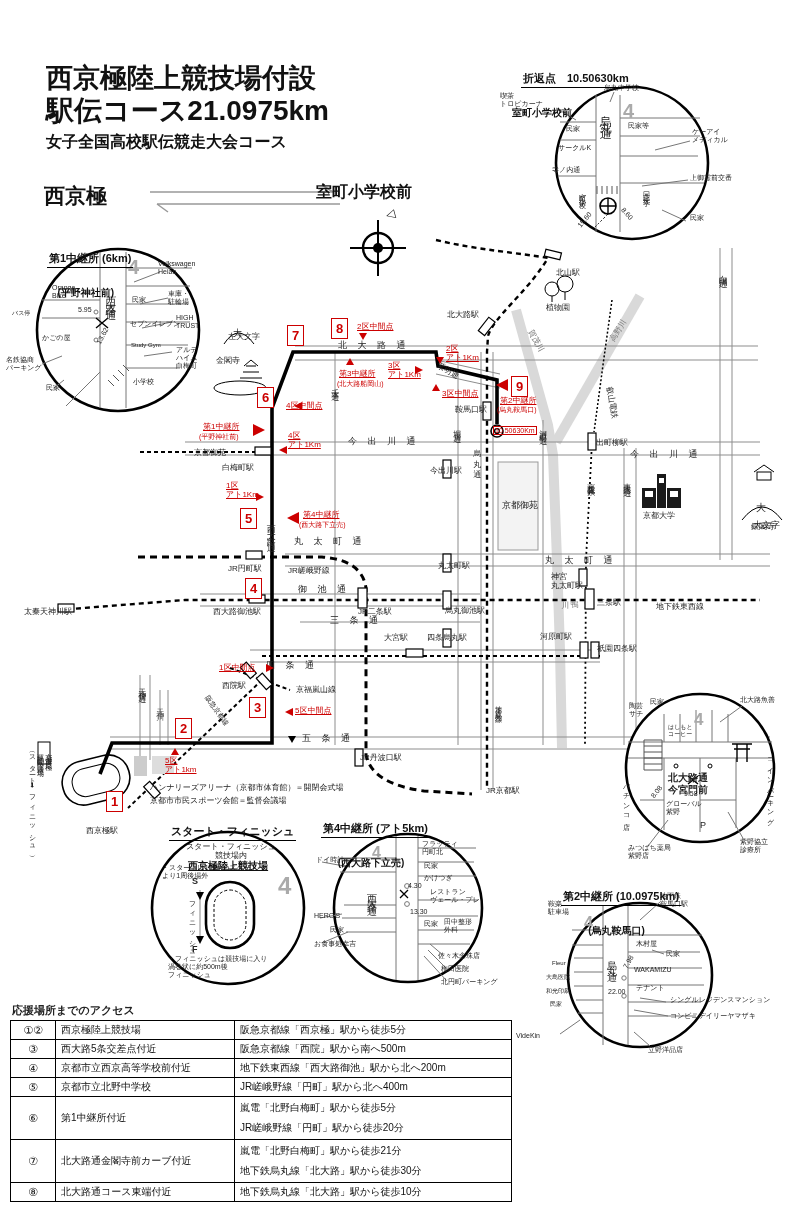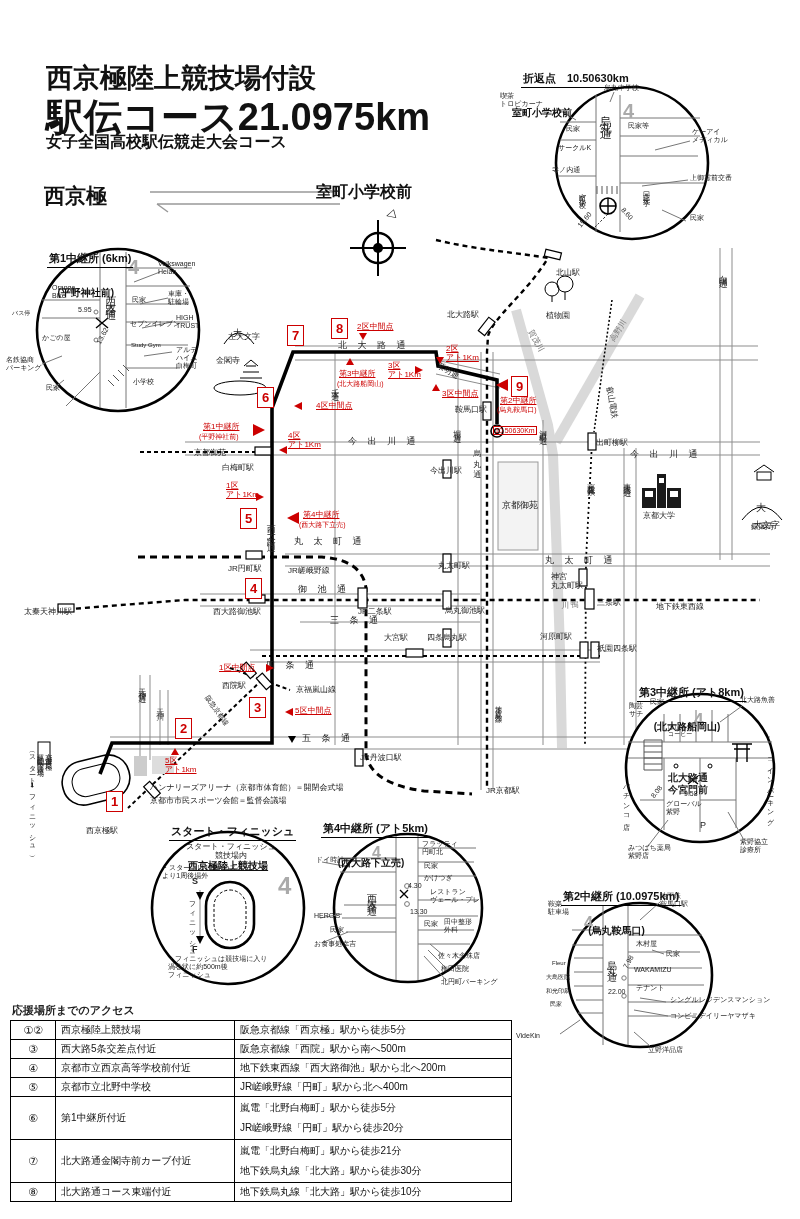--- a/index.html
+++ b/index.html
@@ -257,21 +257,21 @@
     <path d="M603 905 V1045 M628 905 V1045"></path>
     <path d="M628 935 H702 M628 952 H700 M628 968 H702 M628 985 H704 M628 1002 H700 M628 1016 H696"></path>
     <path d="M572 930 H603 M572 945 H603 M574 958 H603 M574 972 H603 M574 986 H603 M576 1000 H603 M578 1013 H603"></path>
     <path d="M660 902 L640 920 M664 954 L652 950 M666 1002 L640 998 M668 1016 L634 1010 M650 1046 L634 1032 M560 1034 L580 1020"></path>
     <circle cx="624" cy="978" r="2.2"></circle>
         <circle cx="624" cy="996" r="2.2"></circle>
   </g>
 </svg>
 
 <div class="title" style="left:46px;top:60px;font-size:27px;">西京極陸上競技場付設</div>
-<div class="title" style="left:46px;top:92px;font-size:38px;">駅伝コース21.0975km</div>
+<div class="title" style="left:46px;top:92px;font-size:28px;">駅伝コース21.0975km</div>
 <div class="title" style="left:46px;top:132px;font-size:16px;">女子全国高校駅伝競走大会コース</div>
 <div class="title" style="left:44px;top:182px;font-size:21px;">西京極</div>
 <div class="title" style="left:316px;top:182px;font-size:16px;">室町小学校前</div>
 <div class="L s12" style="left:386px;top:208px;transform:rotate(-15deg);">◁</div>
 
 <div class="ihead" style="left:512px;top:50px;">
   <span class="t">折返点　10.50630km</span>
   <span class="st2" style="text-align:left;">室町小学校前</span>
 </div>
 <div class="L s7" style="left:500px;top:92px;">喫茶
@@ -320,21 +320,21 @@
 <div class="L s7" style="left:133px;top:378px;">小学校</div>
 <div class="L s7" style="left:78px;top:306px;">5.95</div>
 <div class="L s7" style="left:94px;top:332px;transform:rotate(-62deg);">13.62</div>
 
 <div class="L s8" style="left:228px;top:332px;">左大文字</div>
 <div class="L s9" style="left:233px;top:328px;">大</div>
 <div class="L" style="left:216px;top:356px;">金閣寺</div>
 <div class="L s9 sp4" style="left:338px;top:340px;">北 大 路 通</div>
 <div class="L" style="left:447px;top:310px;">北大路駅</div>
 <div class="L" style="left:556px;top:268px;">北山駅</div>
-<div class="L" style="left:546px;top:311px;">植物園</div>
+<div class="L" style="left:546px;top:303px;">植物園</div>
 <div class="L s8" style="left:436px;top:366px;transform:rotate(30deg);">紫明通</div>
 <div class="L V s8 sp2" style="left:330px;top:382px;">千本通</div>
 <div class="L V s8 sp2" style="left:452px;top:424px;">堀川通</div>
 <div class="L" style="left:455px;top:405px;">鞍馬口駅</div>
 <div class="L V s8 sp10" style="left:472px;top:443px;">烏丸通</div>
 <div class="L s8" style="left:524px;top:336px;transform:rotate(62deg);color:#777;">賀茂川</div>
 <div class="L s8" style="left:606px;top:326px;transform:rotate(-58deg);color:#777;">高野川</div>
 <div class="L s8" style="left:596px;top:398px;transform:rotate(80deg);">叡山電鉄</div>
 <div class="L V s9 sp2" style="left:718px;top:268px;">白川通</div>
 <div class="L" style="left:596px;top:438px;">出町柳駅</div>
@@ -357,21 +357,21 @@
 <div class="L red u" style="left:388px;top:361px;">3区
 アト1Km</div>
 <span class="tri tR" style="left:415px;top:366px;"></span>
 <span class="tri tU" style="left:432px;top:384px;"></span>
 <div class="L red u" style="left:442px;top:389px;">3区中間点</div>
 <span class="tri tLb" style="left:496px;top:379px;"></span>
 <div class="L red u" style="left:500px;top:396px;">第2中継所</div>
 <div class="L red s7" style="left:497px;top:406px;">(烏丸鞍馬口)</div>
 <div class="L red s7" style="left:493px;top:427px;"><span class="dist-box">10.50630Km</span></div>
 <span class="tri tL" style="left:294px;top:402px;"></span>
-<div class="L red u" style="left:316px;top:401px;">4区中間点</div>
+<div class="L red u" style="left:286px;top:401px;">4区中間点</div>
 
 <div class="L red u" style="left:203px;top:422px;">第1中継所</div>
 <div class="L red s7" style="left:199px;top:433px;">(平野神社前)</div>
 <span class="tri tRb" style="left:253px;top:424px;"></span>
 <div class="L red u" style="left:288px;top:431px;">4区
 アト1Km</div>
 <span class="tri tL" style="left:279px;top:446px;"></span>
 <div class="L s8" style="left:194px;top:448px;">京都御苑</div>
 <div class="L" style="left:222px;top:463px;">白梅町駅</div>
 <div class="L" style="left:430px;top:466px;">今出川駅</div>
@@ -436,24 +436,20 @@
 アト1km</div>
 <div class="L s8" style="left:150px;top:783px;">ハンナリーズアリーナ（京都市体育館）＝開閉会式場</div>
 <div class="L s8" style="left:150px;top:796px;">京都市市民スポーツ会館＝監督会議場</div>
 <div class="L V s7 sp2" style="left:28px;top:748px;">京都市西京極
 運動公園陸上競技場
 （スタート➡フィニッシュ）</div>
 <div class="redbox" style="left:106px;top:791px;">1</div>
 <div class="L" style="left:86px;top:826px;">西京極駅</div>
 <div class="L" style="left:486px;top:786px;">JR京都駅</div>
 
-<div class="ihead" style="left:628px;top:664px;">
-  <span class="t">第3中継所 (アト8km)</span>
-  <span class="st2">(北大路船岡山)</span>
-</div>
 <div class="L s7" style="left:650px;top:698px;">民家</div>
 <div class="L s7" style="left:629px;top:702px;">陶芸
 サチ</div>
 <div class="L s6" style="left:668px;top:724px;">はしもと
 コーヒー</div>
 <div class="north" style="left:694px;top:710px;font-size:17px;">4</div>
 <div class="L s7" style="left:740px;top:696px;">北大路魚善</div>
 <div class="L s10 b" style="left:668px;top:772px;">北大路通
 今宮門前</div>
 <div class="L s7" style="left:650px;top:788px;transform:rotate(-52deg);">8.08</div>

